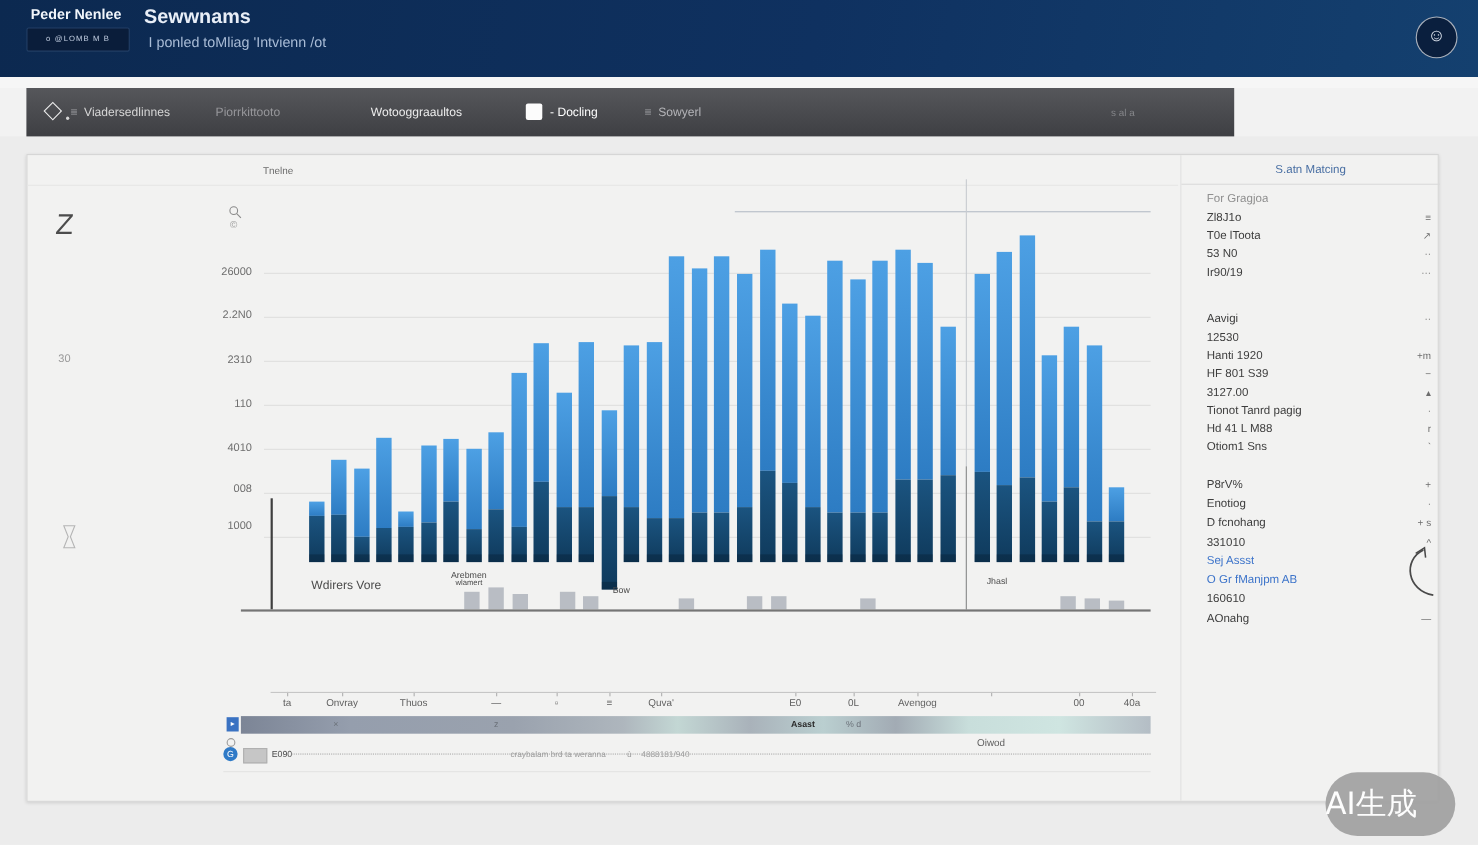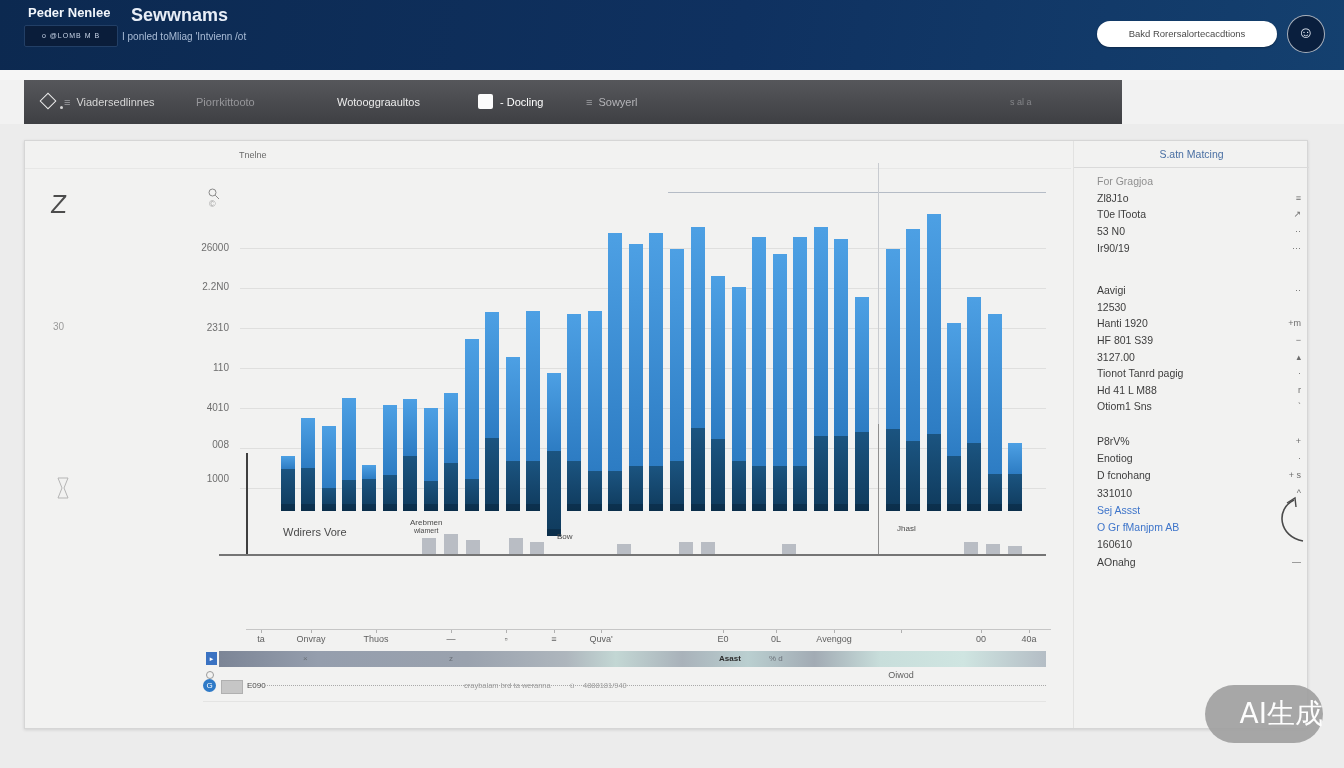--- a/index.html
+++ b/index.html
@@ -9,21 +9,21 @@
   .abs{position:absolute}
 
   
   .topbar{position:absolute;left:0;top:0;width:1344px;height:70px;
           background:linear-gradient(100deg,#0c2950 0%,#0f3160 55%,#14406f 100%)}
   .brand{position:absolute;left:28px;top:5px;color:#f2f6fb;font-size:13px;font-weight:bold}
   .section{position:absolute;left:131px;top:5px;color:#e8eef7;font-size:18px;font-weight:bold}
   .badge{position:absolute;left:24px;top:25px;width:92px;height:20px;background:#0a1d3a;
          border:1px solid #223f66;border-radius:2px;color:#c7d3e6;font-size:7px;
          line-height:20px;text-align:center;letter-spacing:1px}
-  .subtitle{position:absolute;left:122px;top:31px;color:#a9bcd6;font-size:10px}
+  .subtitle{position:absolute;left:135px;top:31px;color:#a9bcd6;font-size:13px}
   .search{position:absolute;left:1097px;top:21px;width:180px;height:26px;background:#fff;
           border-radius:13px;font-size:9.5px;color:#4a4a4a;text-align:center;line-height:26px;
           box-shadow:0 1px 2px rgba(0,0,0,.3)}
   .avatar{position:absolute;left:1287px;top:15px;width:38px;height:38px;border-radius:50%;
           background:#0a1f3e;border:1.5px solid rgba(255,255,255,.65);box-sizing:border-box;
           color:#e8eef7;font-size:16px;text-align:center;line-height:34px}
 
   .substrip{position:absolute;left:0;top:70px;width:1344px;height:10px;background:#f6f6f6}
   .toolrow{position:absolute;left:0;top:80px;width:1344px;height:44px;background:#f2f2f2}
   .toolbar{position:absolute;left:24px;top:0;width:1098px;height:44px;
@@ -93,33 +93,32 @@
   .sb-group{position:absolute;left:1072px;width:204px}
   .sb-row{height:16.6px;display:flex;align-items:center;font-size:10.5px;color:#3d3d3d;white-space:nowrap}
   .sb-group.tall .sb-row{height:17.3px}
   .sb-row .lbl{flex:0 1 auto;overflow:hidden}
   .sb-row .spacer{flex:1}
   .sb-row .ic{flex:0 0 auto;font-size:9px;color:#6d6d6d}
   .sb-row.muted{color:#8f8f8f}
   .sb-row.blue{color:#3d74ca}
   .big-arrow{position:absolute;left:1242px;top:352px}
 
-  .watermark{position:absolute;left:1205px;top:685px;width:118px;height:58px;border-radius:29px;
-             background:rgba(158,158,158,.9);color:#fdfdfd;font-size:28px;text-align:right;
+  .watermark{position:absolute;left:1205px;top:702px;width:118px;height:58px;border-radius:29px;
+             background:rgba(158,158,158,.9);color:#fdfdfd;font-size:28px;text-align:left;
              line-height:58px;font-family:"DejaVu Sans",sans-serif}
 </style>
 </head>
 <body>
 
 <div class="topbar">
   <div class="brand">Peder Nenlee</div>
   <div class="section">Sewwnams</div>
   <div class="badge">o @LOMB   M   B</div>
   <div class="subtitle">I ponled toMliag 'Intvienn /ot</div>
-  <div class="search">Bakd Rorersalortecacdtions</div>
   <div class="avatar">☺</div>
 </div>
 <div class="substrip"></div>
 
 <div class="toolrow">
   <div class="toolbar">
     <span class="diamond"></span>
     <span class="diamond-dot"></span>
     <div class="tb-item" style="left:40px;color:#d6d6d6"><span class="ham">≡</span><span>Viadersedlinnes</span></div>
     <div class="tb-item" style="left:172px;color:#97979b"><span>Piorrkittooto</span></div>

